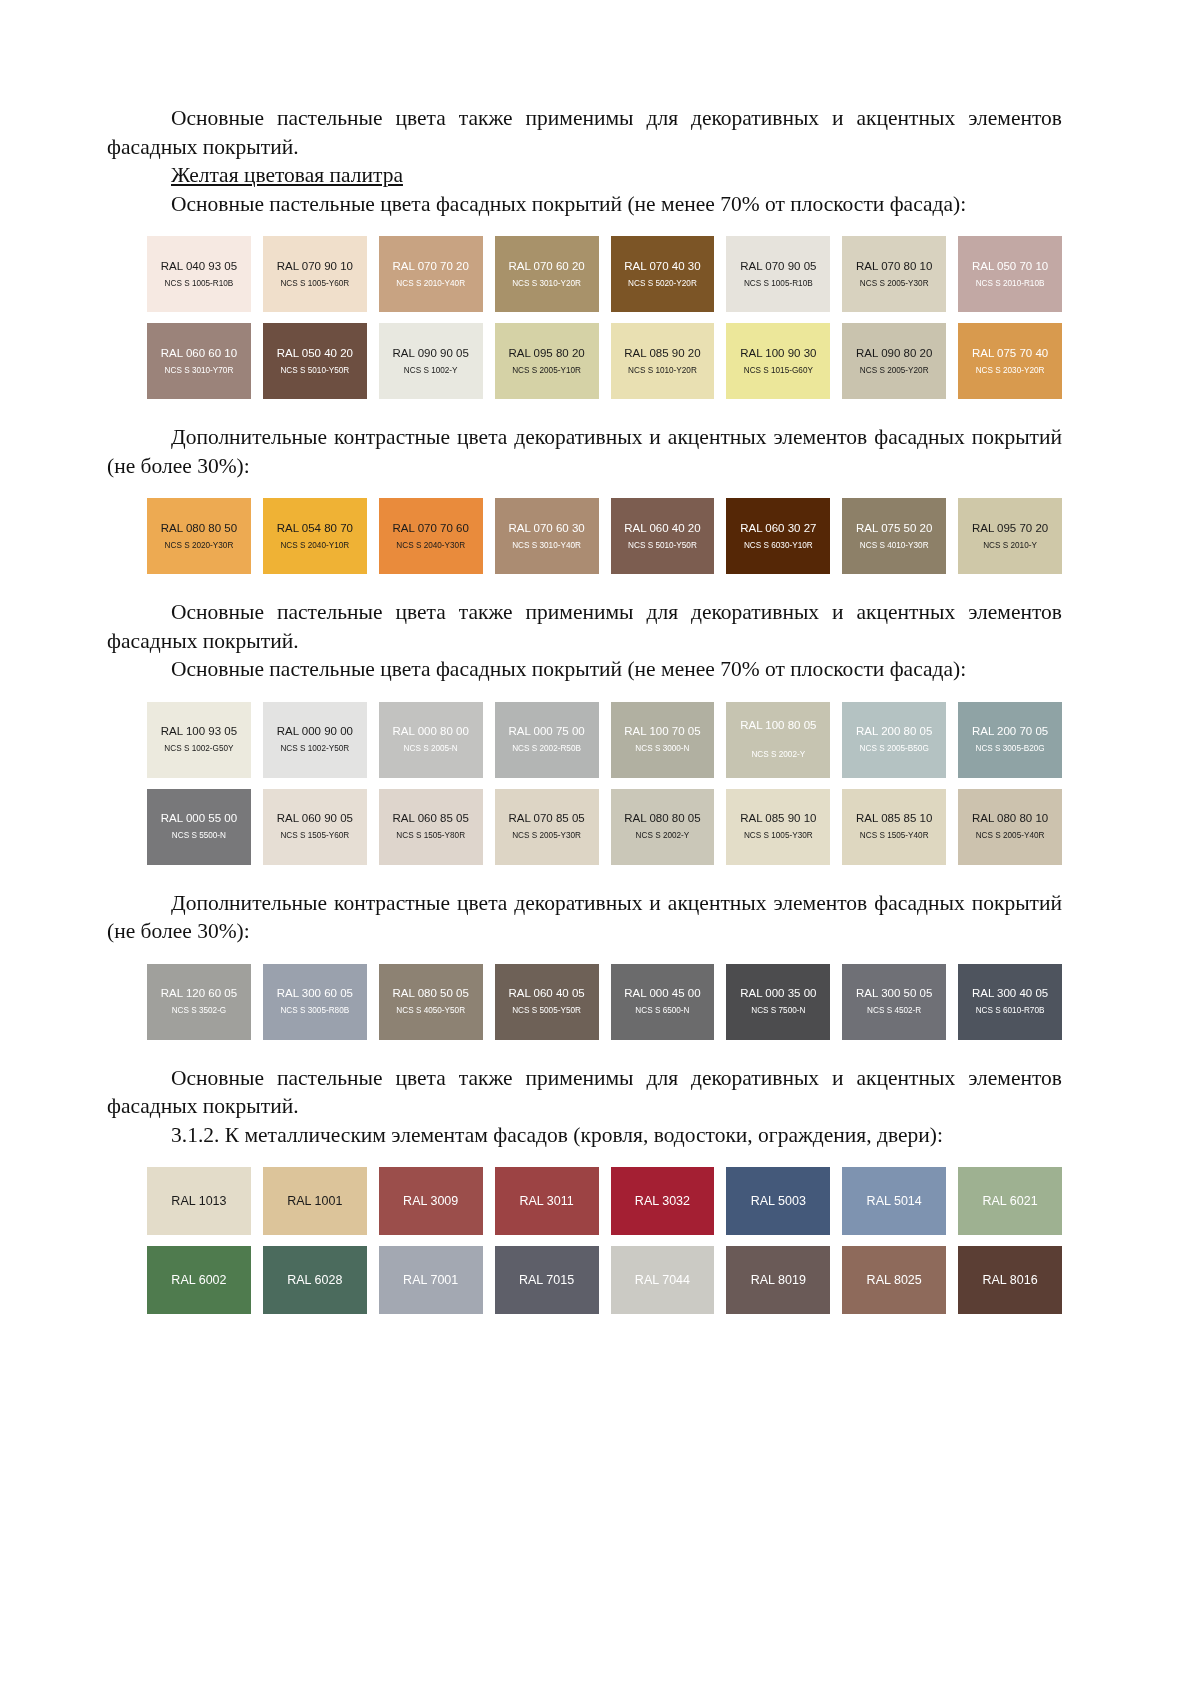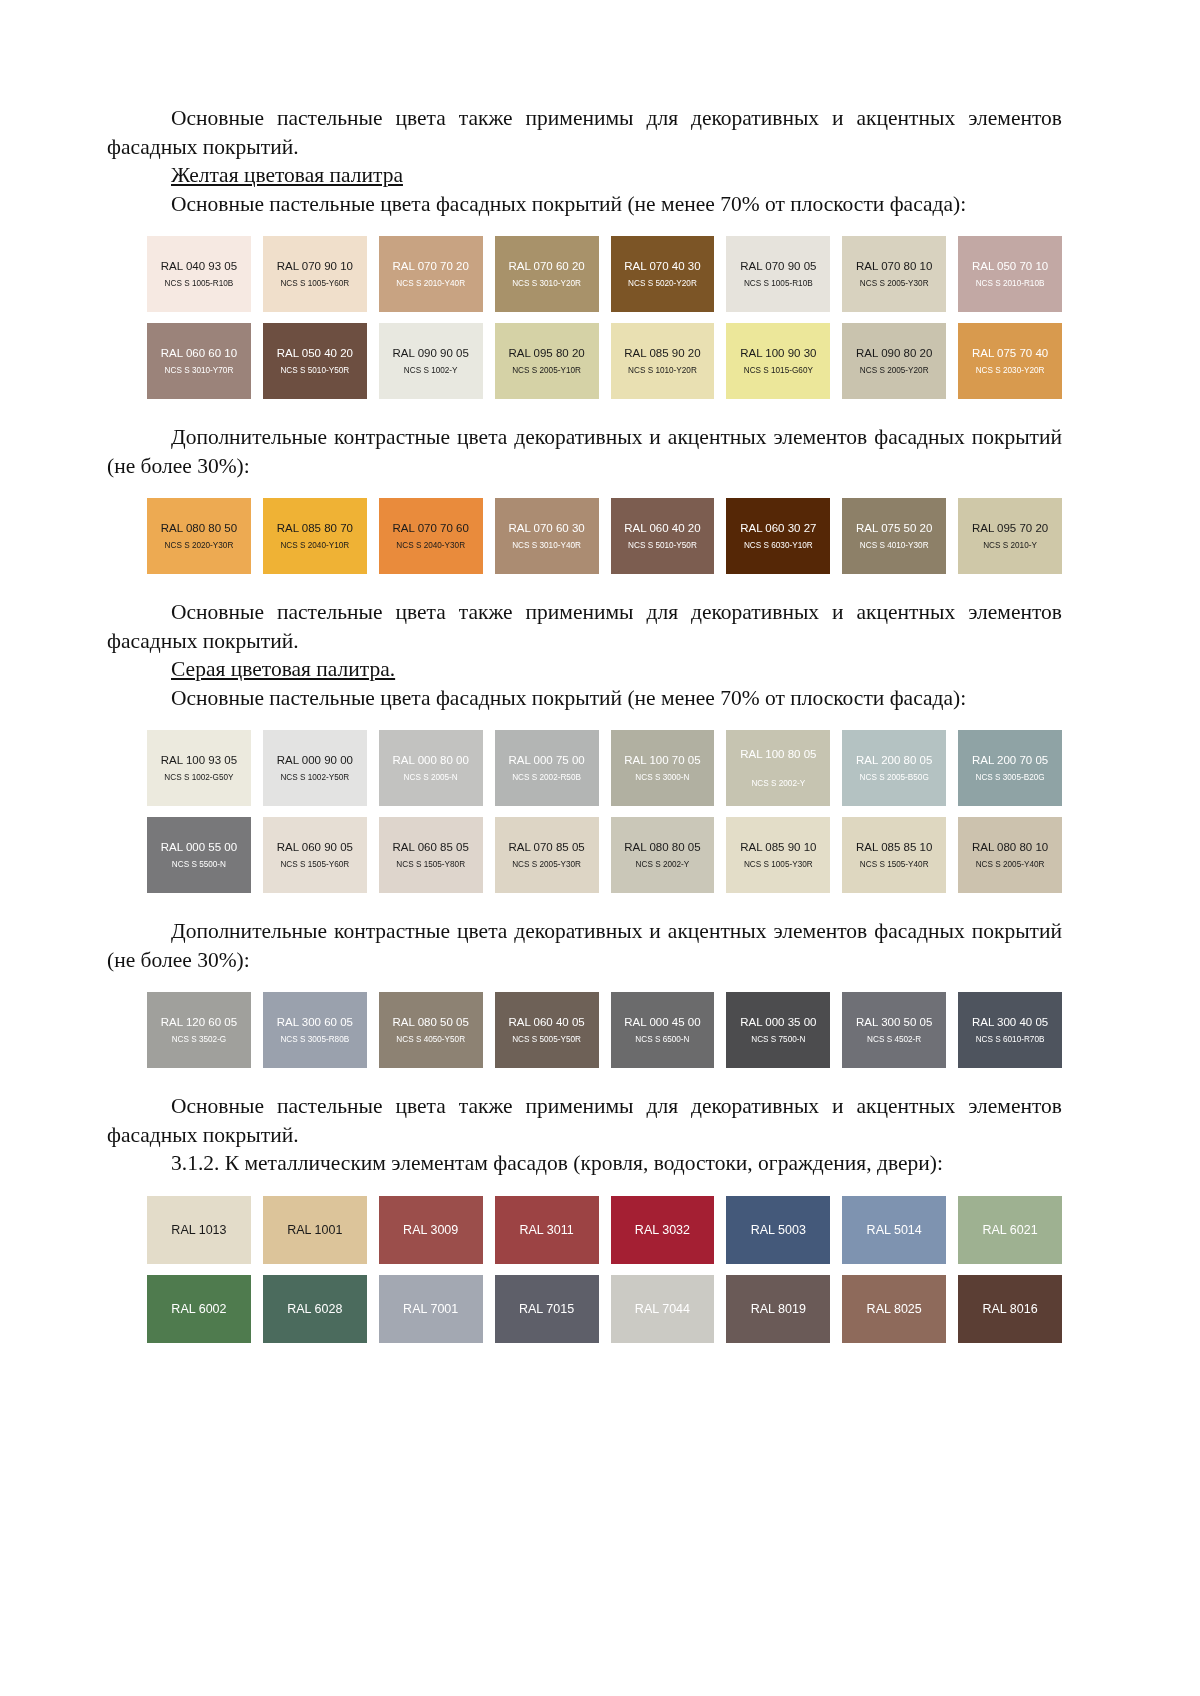--- a/index.html
+++ b/index.html
@@ -172,21 +172,21 @@
 
   <p class="body-text">Дополнительные контрастные цвета декоративных и акцентных элементов фасадных покрытий (не более 30%):</p>
 
   <div class="spacer-md"></div>
   <div class="swatch-row">
       <div class="swatch light" style="background: rgb(237, 170, 82);">
         <div class="ral">RAL 080 80 50</div>
         <div class="ncs">NCS S 2020-Y30R</div>
       </div>
       <div class="swatch light" style="background: rgb(239, 178, 53);">
-        <div class="ral">RAL 085 80 70</div>
+        <div class="ral">RAL 054 80 70</div>
         <div class="ncs">NCS S 2040-Y10R</div>
       </div>
       <div class="swatch light" style="background: rgb(233, 139, 60);">
         <div class="ral">RAL 070 70 60</div>
         <div class="ncs">NCS S 2040-Y30R</div>
       </div>
       <div class="swatch dark" style="background: rgb(171, 140, 114);">
         <div class="ral">RAL 070 60 30</div>
         <div class="ncs">NCS S 3010-Y40R</div>
       </div>
@@ -204,21 +204,20 @@
       </div>
       <div class="swatch light" style="background: rgb(207, 200, 168);">
         <div class="ral">RAL 095 70 20</div>
         <div class="ncs">NCS S 2010-Y</div>
       </div>
     </div>
   <div class="spacer-lg"></div>
 
   <p class="body-text">Основные пастельные цвета также применимы для декоративных и акцентных элементов фасадных покрытий.</p>
 
-  <p class="sub-head"><span class="u">Серая цветовая палитра.</span></p>
 
   <p class="body-text">Основные пастельные цвета фасадных покрытий (не менее 70% от плоскости фасада):</p>
 
   <div class="spacer-md"></div>
   <div class="swatch-row">
       <div class="swatch light" style="background: rgb(236, 234, 222);">
         <div class="ral">RAL 100 93 05</div>
         <div class="ncs">NCS S 1002-G50Y</div>
       </div>
       <div class="swatch light" style="background: rgb(227, 227, 226);">

